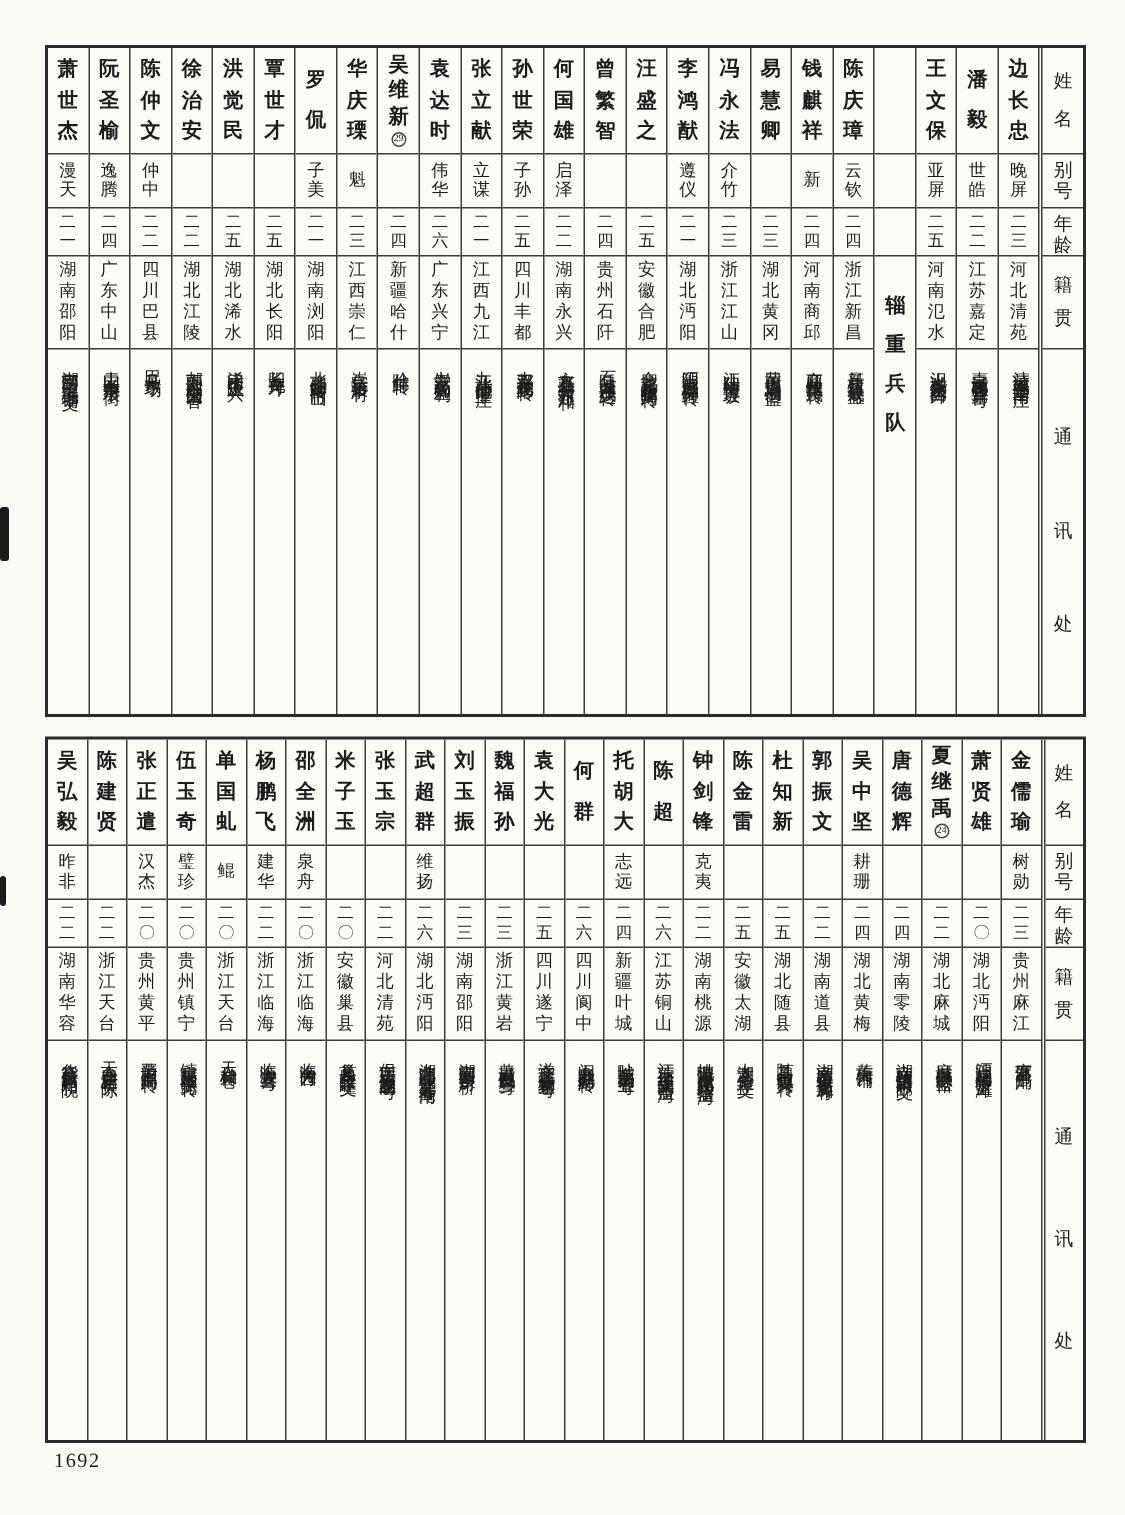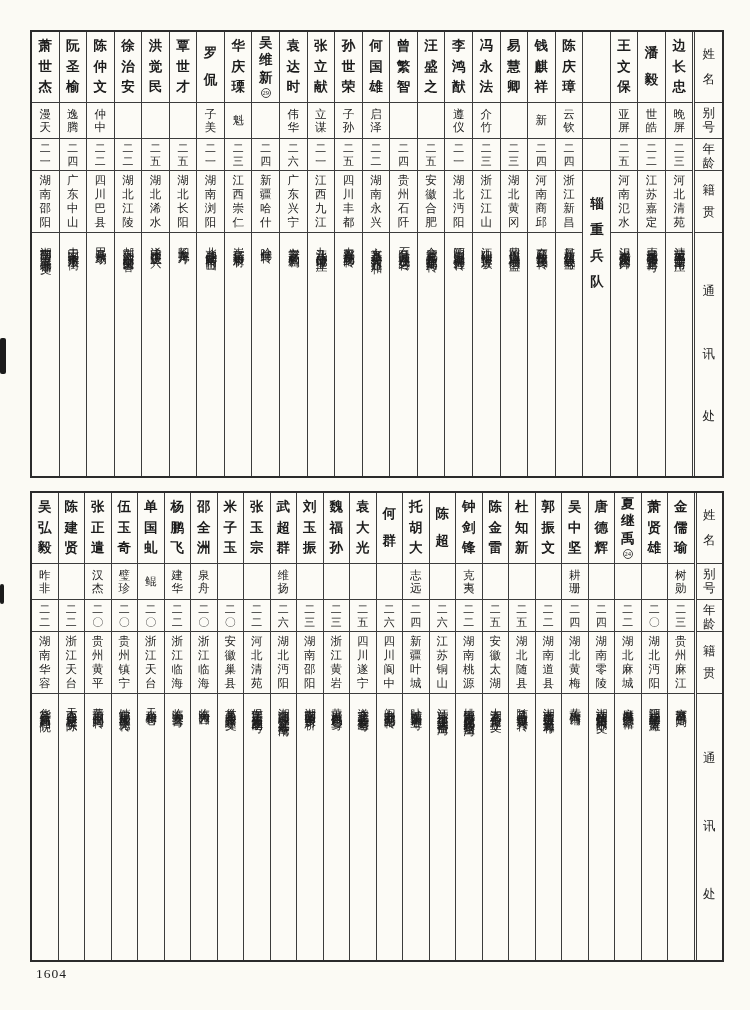--- a/index.html
+++ b/index.html
@@ -1202,16 +1202,16 @@
           <span>湖</span>
           <span>南</span>
           <span>华</span>
           <span>容</span>
         </div>
         <div class="cell addr">
           <div class="addr-text">华容县新河口均和院</div>
         </div>
       </div>
     </div>
-  <div class="page-number">1604</div>
+  <div class="page-number">1692</div>
   <div class="smudge s1"></div>
   <div class="smudge s2"></div>
 </div>
 
 </body></html>

